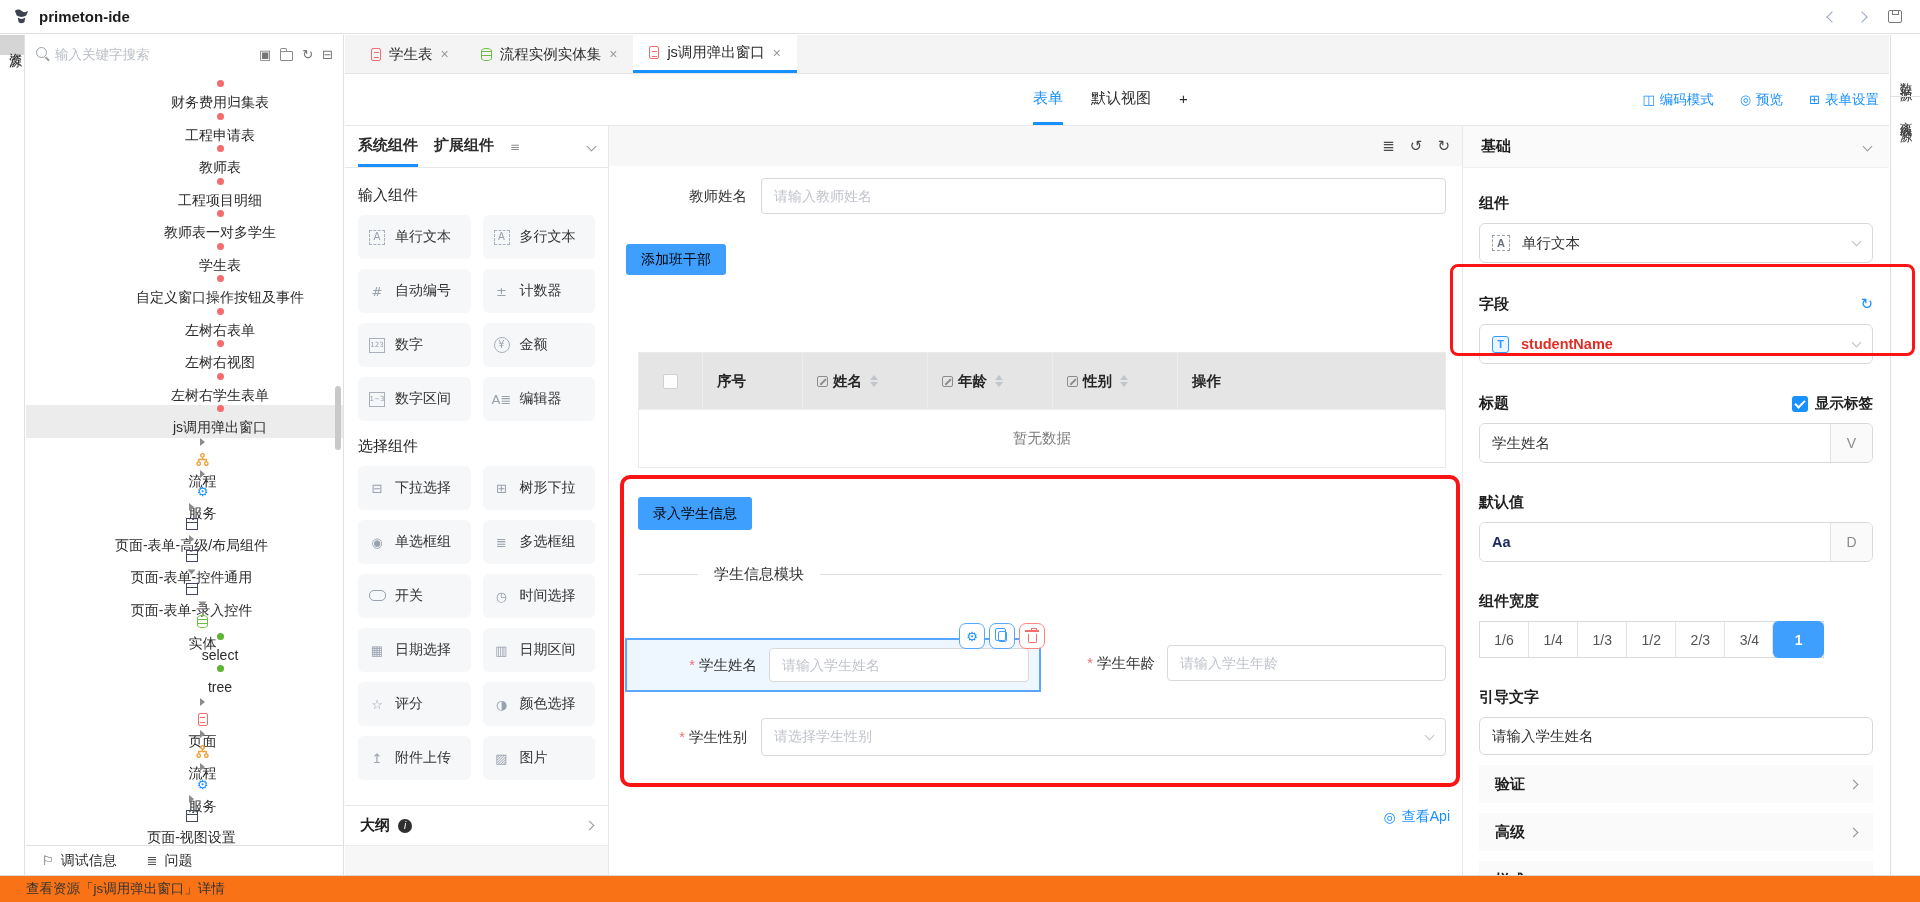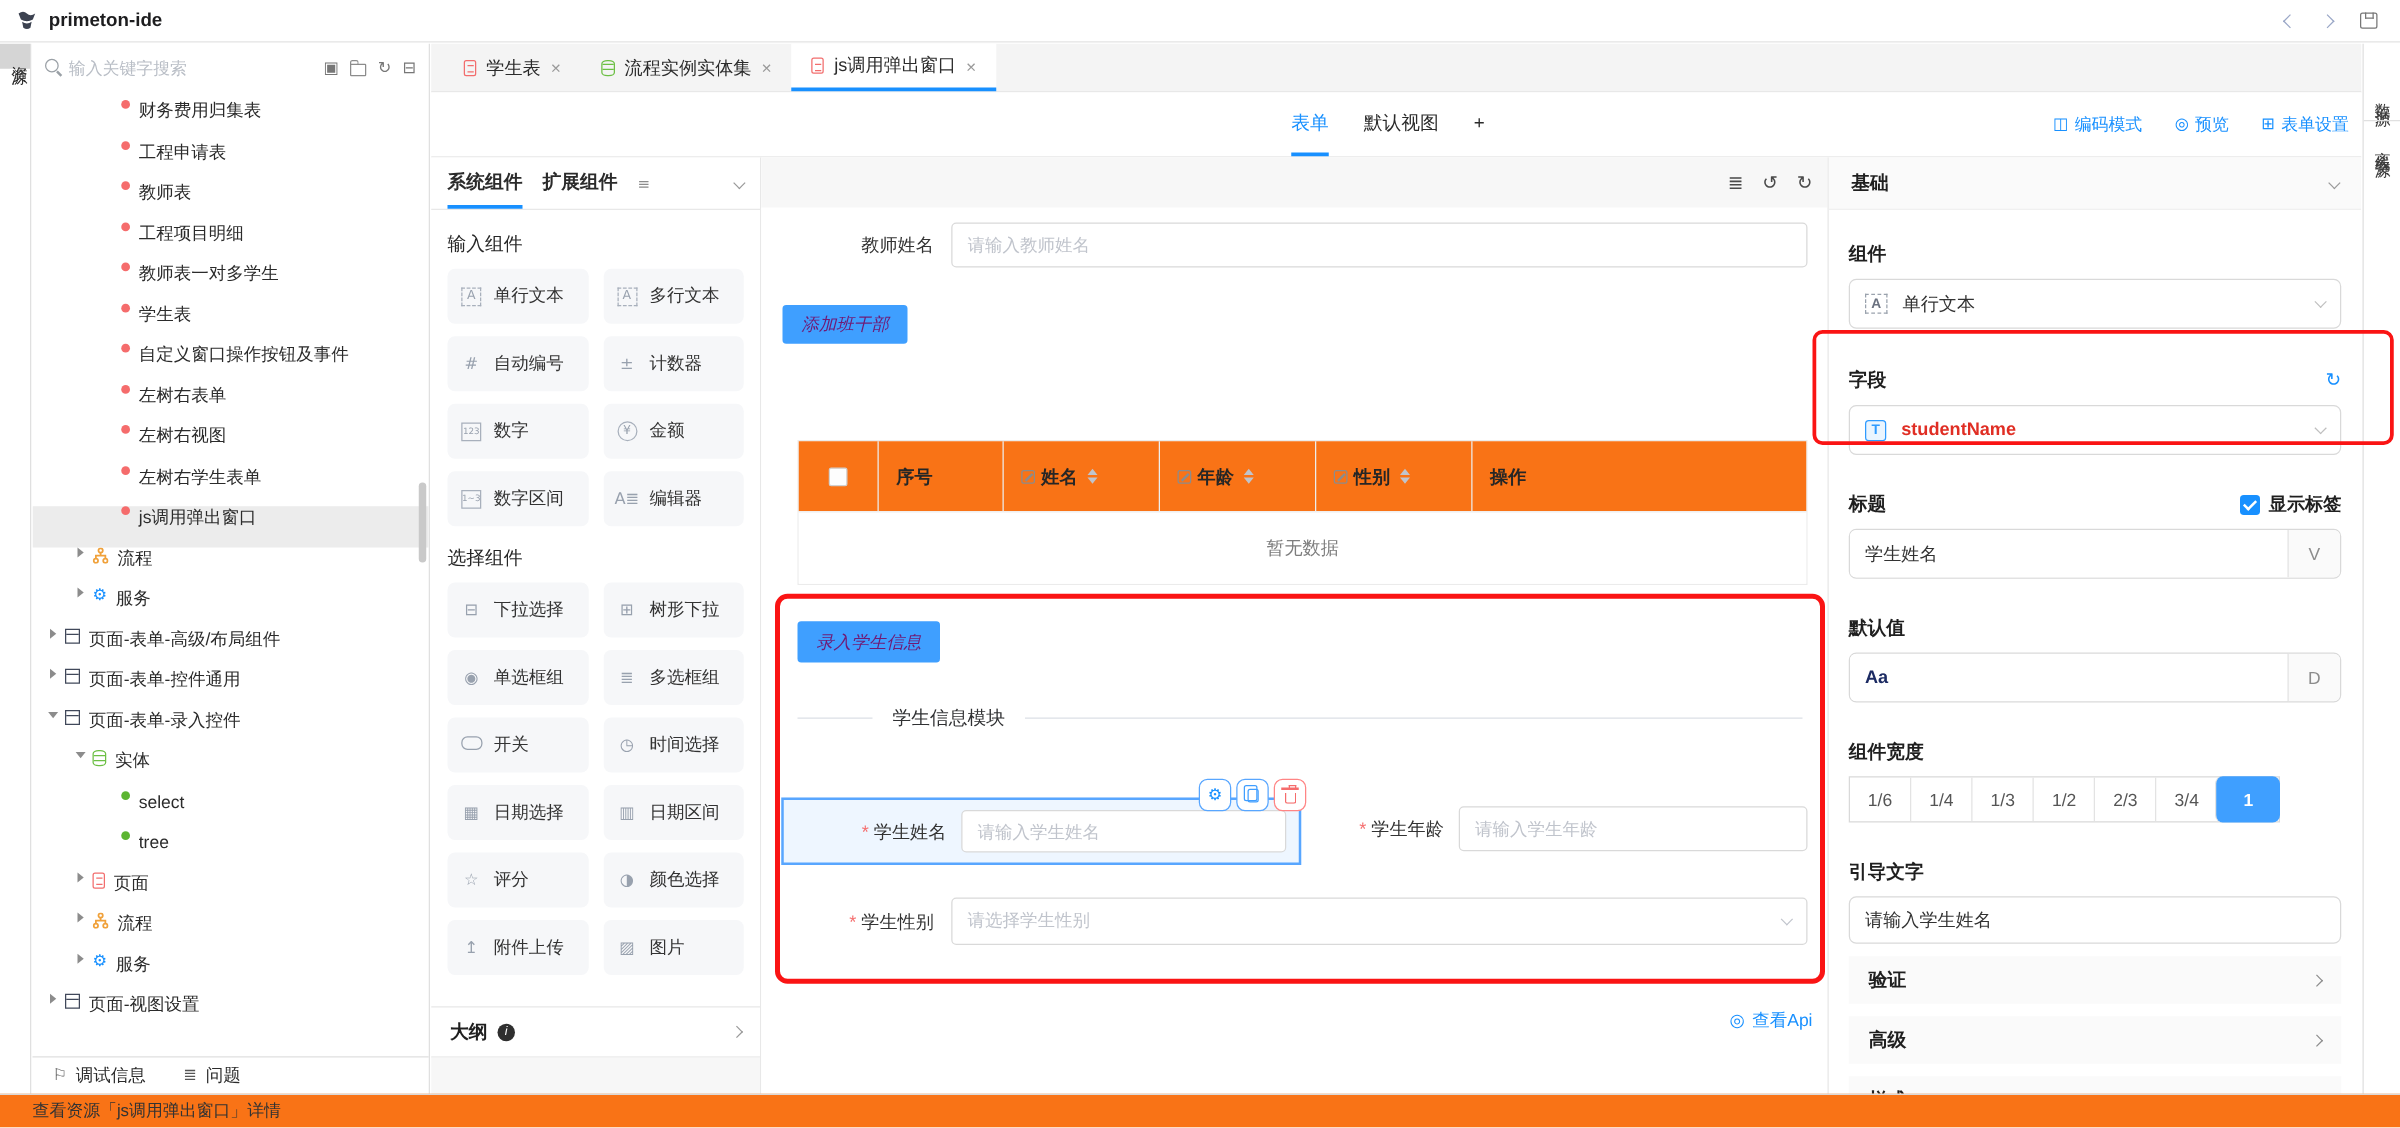--- a/index.html
+++ b/index.html
@@ -32,21 +32,21 @@
   .ic-search { width:11px; height:11px; border:1.5px solid #9aa0a6; border-radius:50%; position:relative; flex:none; }
   .ic-search::after { content:""; position:absolute; width:5px; height:1.5px; background:#9aa0a6; transform:rotate(45deg); right:-4px; bottom:-2px; }
   .sb-search input { border:none; outline:none; flex:1; font-size:13.5px; color:#333; min-width:0; }
   .sb-search input::placeholder { color:#b9bec6; }
   .sb-tools { display:flex; align-items:center; gap:9px; color:#777; font-size:13px; }
   .ic-glyph { font-family:"DejaVu Sans",sans-serif; font-style:normal; line-height:1; }
   .ic-folder { width:13px; height:10px; border:1.5px solid #8c8c8c; border-radius:1px; position:relative; margin-top:3px; }
   .ic-folder::before { content:""; position:absolute; top:-4px; left:-1.5px; width:5px; height:2.5px; border:1.5px solid #8c8c8c; border-bottom:none; border-radius:2px 2px 0 0; }
 
   .sb-tree { flex:1; position:relative; overflow:hidden; padding-top:6px; }
-  .trow { height:32.5px; display:flex; gap:7px; cursor:pointer; white-space:nowrap; }
+  .trow { height:32.5px; display:flex; align-items:center; gap:7px; cursor:pointer; white-space:nowrap;flex-direction:column; }
   .trow.selected { background:#ececec; }
   .lvl1 { padding-left:14px; }
   .lvl2 { padding-left:36px; }
   .leaf { padding-left:71px; }
   .tarrow { width:0; height:0; border-left:5px solid #8c8c8c; border-top:4px solid transparent; border-bottom:4px solid transparent; flex:none; }
   .tarrow.open { transform:rotate(90deg); border-left-color:#8c8c8c; }
   .dot { width:7px; height:7px; border-radius:50%; flex:none; }
   .dot.red { background:#f56c6c; }
   .dot.green { background:#5cb531; }
   .tico-box { width:12px; height:12px; border:1.5px solid #40485a; position:relative; flex:none; }
@@ -116,26 +116,26 @@
   
   .canvas { position:absolute; top:52px; left:264px; right:427px; bottom:0; background:#fff; }
   .canvas-toolbar { height:40px; background:#f7f7f7; display:flex; align-items:center; justify-content:flex-end; gap:15px; padding-right:12px; color:#4a4a4a; font-size:15px; }
   .canvas-body { position:relative; height:calc(100% - 40px); }
   .fld-label { text-align:right; font-size:14.5px; color:#333; }
   .req::before { content:"* "; color:#f56c6c; }
   .inp { background:#fff; border:1px solid #d9d9d9; border-radius:4px; height:36px; padding:0 12px; font-size:14px; color:#333; width:100%; outline:none; }
   .inp::placeholder { color:#c0c4cc; }
   .f-teacher { position:absolute; top:12px; left:0; right:16px; display:flex; align-items:center; }
   .f-teacher .fld-label { width:152px; padding-right:14px; flex:none; }
-  .btn-blue { display:inline-flex; align-items:center; background:#3f9fff; color:#701a75; border:none; border-radius:3px; font-size:14px; padding:0 15px; cursor:pointer;font-style:italic; }
+  .btn-blue { display:inline-flex; align-items:center; background:#3f9fff; color:#000000; border:none; border-radius:3px; font-size:14px; padding:0 15px; cursor:pointer; }
   .btn-add { position:absolute; top:78px; left:17px; height:31px; }
   .btn-enter { position:absolute; top:331px; left:29px; height:33px; }
 
   .ctable { position:absolute; top:186px; left:29px; right:16px; border:1px solid #ebebeb; }
-  .ct-head { display:flex; background:#f97316; height:56px; }
+  .ct-head { display:flex; background:#e5e5e5; height:56px; }
   .ct-cell { display:flex; align-items:center; padding:0 14px; font-size:14.5px; font-weight:bold; color:#262626; border-right:1px solid #ededed; gap:5px; }
   .ct-cell:last-child { border-right:none; }
   .col-cb { width:64px; justify-content:center; }
   .col-xh { width:100px; }
   .col-m { width:125px; }
   .col-op { flex:1; }
   .cbx-empty { width:15px; height:15px; border:1px solid #d0d0d0; border-radius:2px; background:#fdfdfd; }
   .ic-edit { width:11px; height:11px; border:1px solid #8c8c8c; border-radius:2px; position:relative; flex:none; }
   .ic-edit::after { content:""; position:absolute; width:8px; height:1.5px; background:#8c8c8c; transform:rotate(-45deg); left:1px; top:4px; }
   .sort { display:inline-flex; flex-direction:column; gap:2px; margin-left:3px; }

